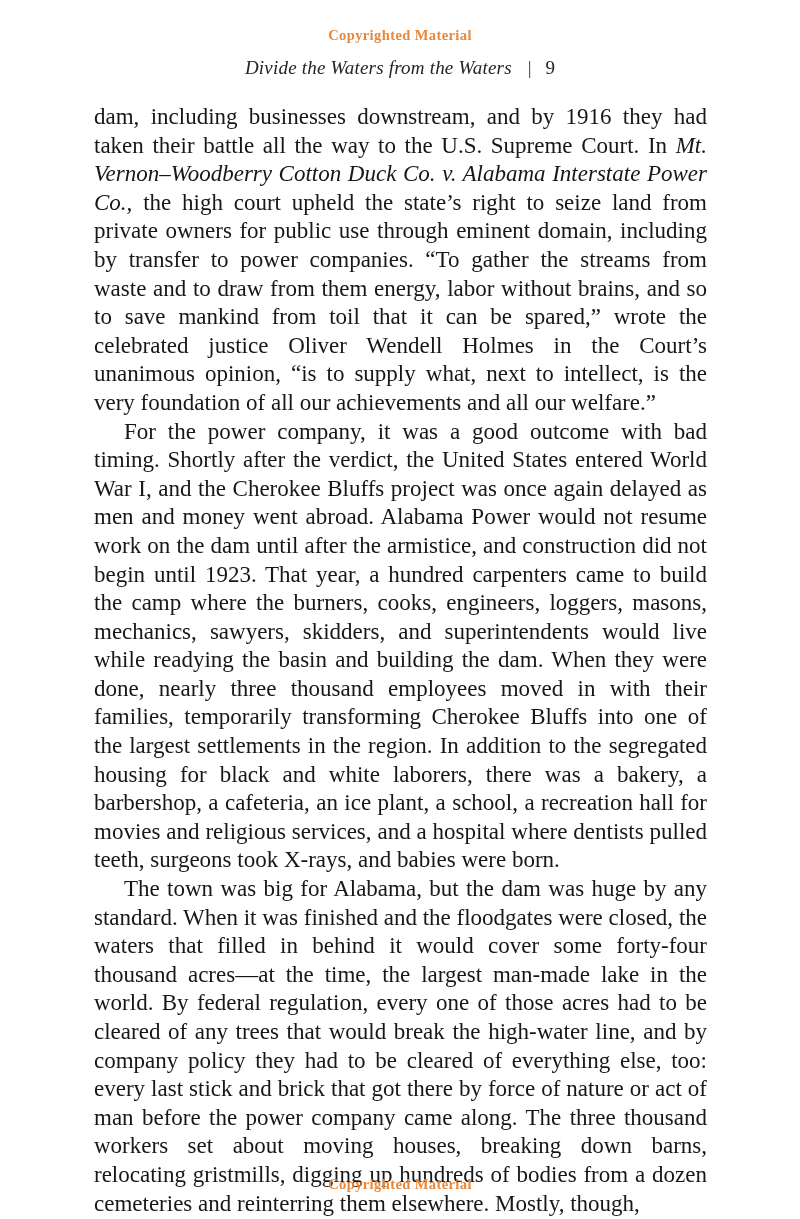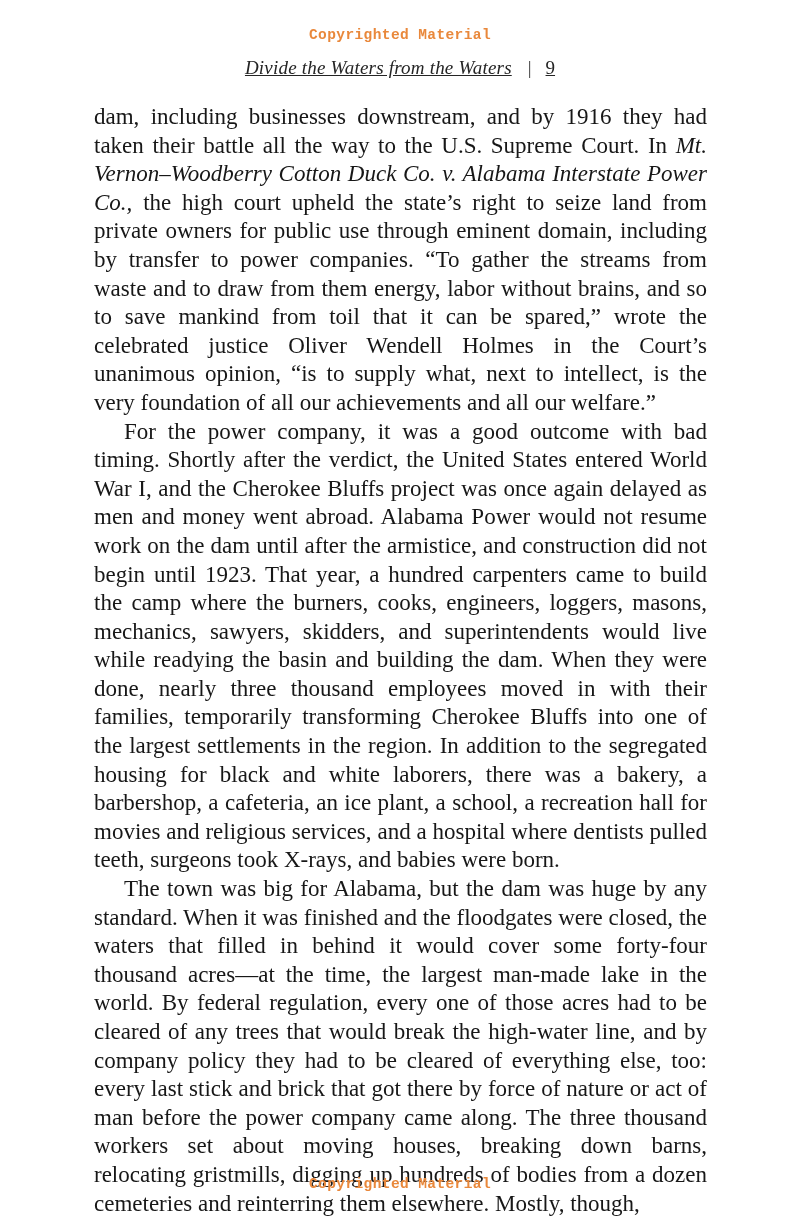--- a/index.html
+++ b/index.html
@@ -16,37 +16,36 @@
     width: 800px;
     height: 1219px;
     background: #ffffff;
     color: #1b1b1b;
   }
   .copyright {
     position: absolute;
     left: 0;
     width: 100%;
     text-align: center;
-    font-family: Liberation Mono, monospace;
+    font-family: Liberation Serif, serif;
     font-size: 14.5px;
     font-weight: 600;
     letter-spacing: 0.4px;
     color: #e9883b;
   }
   .copyright.top { top: 27px; }
   .copyright.bottom { top: 1176px; }
   .running-header {
     position: absolute;
     top: 57px;
     left: 0;
     width: 100%;
     text-align: center;
     font-size: 19px;
     color: #242424;
-    text-decoration: underline;
   }
   .header-title {
     font-style: italic;
     letter-spacing: 0.2px;
   }
   .header-sep {
     display: inline-block;
     margin: 0 14px 0 16px;
     font-style: normal;
     color: #3a3a3a;

